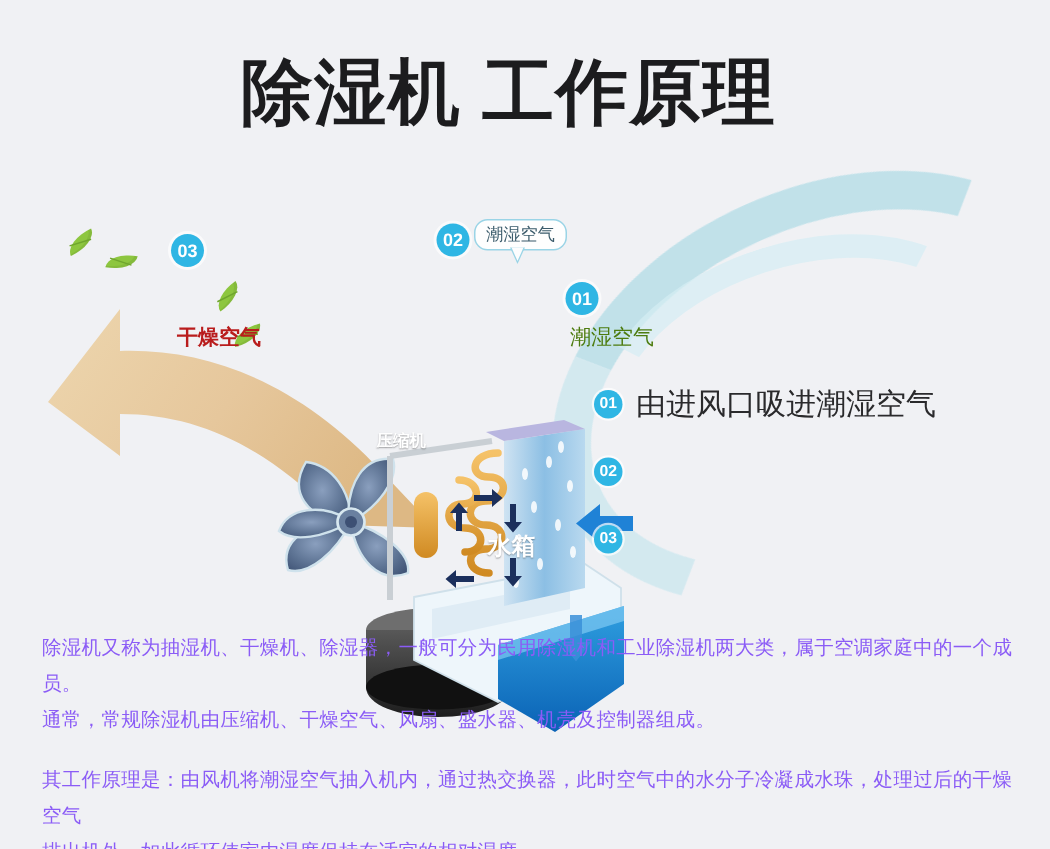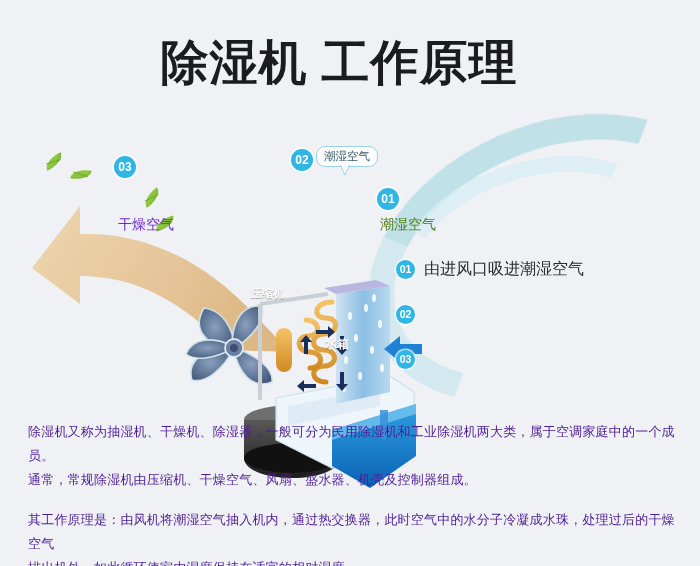--- a/index.html
+++ b/index.html
@@ -71,21 +71,21 @@
     position:absolute;width:22px;height:22px;border-radius:50%;
     background:#2fb6e4;color:#fff;font-size:12px;font-weight:bold;
     line-height:22px;text-align:center;
     box-shadow:0 0 0 2px rgba(255,255,255,.65);
   }
   .dbadge.b03{left:114px;top:36px;}
   .dbadge.b02{left:291px;top:29px;}
   .dbadge.b01{left:377px;top:68px;}
 
   .dlabel{position:absolute;color:#4a6070;font-size:13px;white-space:nowrap;}
-  .dlabel.dry{left:118px;top:96px;color:#6d28d9;font-size:14px;}
+  .dlabel.dry{left:118px;top:96px;color:#b91c1c;font-size:14px;font-weight:bold;}
   .dlabel.humid{left:380px;top:96px;color:#4d7c0f;font-size:14px;}
 
   .bubble{
     position:absolute;left:316px;top:26px;
     padding:2px 7px;border:1.4px solid #9ad4e6;border-radius:9px;
     background:rgba(255,255,255,.9);
     color:#3b5b6b;font-size:11.5px;white-space:nowrap;
   }
   .bubble-tail{
     position:absolute;left:340px;top:45px;width:0;height:0;
@@ -96,37 +96,37 @@
     content:"";position:absolute;left:-4px;top:-11px;width:0;height:0;
     border-left:4px solid transparent;border-right:4px solid transparent;
     border-top:9px solid #fdfdfe;
   }
 
   .mlabel{
     position:absolute;color:#fff;font-size:11px;font-weight:bold;
     white-space:nowrap;text-shadow:0 1px 1px rgba(0,0,0,.35);font-family:Liberation Mono, monospace;
   }
   .mlabel.comp{left:251px;top:166px;}
-  .mlabel.tank{left:325px;top:216px;font-size:12px;}
+  .mlabel.tank{left:325px;top:234px;font-size:16px;}
 
   
   .steps{position:absolute;left:396px;top:258px;width:290px;}
   .step{display:flex;align-items:center;height:22px;margin-bottom:23px;}
   .sbadge{
     flex:0 0 auto;width:19px;height:19px;border-radius:50%;
     background:#2fb6e4;color:#fff;font-size:10.5px;font-weight:bold;
     line-height:19px;text-align:center;margin-right:9px;
     box-shadow:0 0 0 1.5px rgba(255,255,255,.7);
   }
-  .stext{font-size:16px;color:#2a2a2c;white-space:nowrap;}
+  .stext{font-size:20px;color:#2a2a2c;white-space:nowrap;}
 
   
   .copy{position:absolute;left:28px;top:420px;width:650px;}
   .para{
-    font-size:13px;color:#4c1d95;line-height:24px;
+    font-size:13px;color:#8b5cf6;line-height:24px;
     margin:0 0 16px 0;letter-spacing:.2px;
   }
 </style>
 </head>
 <body>
 
 <div class="page">
 
   <div class="title">
     <span>除湿机</span><span class="t2">工作原理</span>

